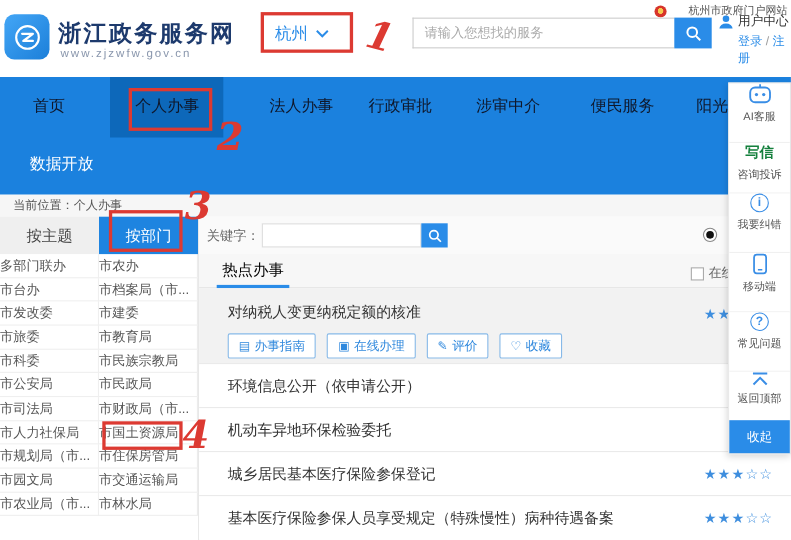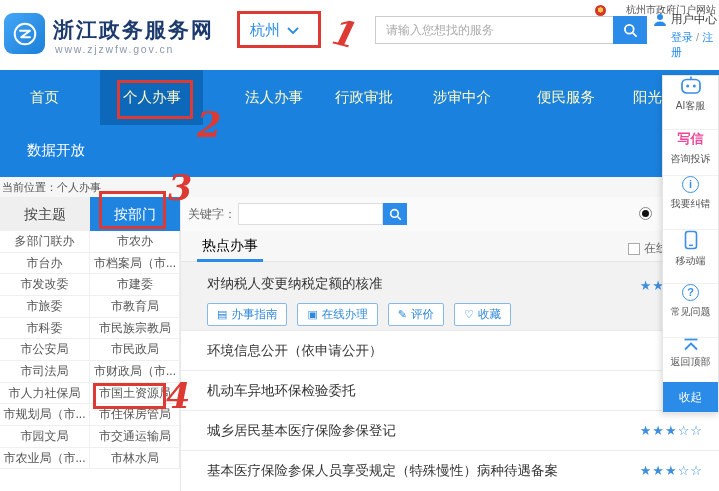--- a/index.html
+++ b/index.html
@@ -23,39 +23,39 @@
   .searchbox input::placeholder { color:#aaa; }
   .search-btn { width:34px; background:#2a8ce8; border:none; display:flex; align-items:center; justify-content:center; cursor:pointer; }
   .user-block { position:absolute; left:653px; top:12px; width:66px; font-size:11.5px; }
   .user-row1 { display:flex; align-items:center; gap:4px; color:#333; }
   .user-row2 { margin-top:3px; padding-left:18px; color:#2a8ce8; font-size:11px; }
   .user-row2 .sep { color:#999; }
   .user-row2 a { color:#2a8ce8; text-decoration:none; cursor:pointer; }
 
   
   .mainnav { position:absolute; left:0; top:70px; width:719px; height:107px; background:#1b81de; }
-  .nav-item { position:absolute; top:0; height:55px; line-height:55px; color:#fef9c3; font-size:14.5px;
+  .nav-item { position:absolute; top:0; height:55px; line-height:55px; color:#0f172a; font-size:14.5px;
               cursor:pointer; white-space:nowrap; }
   .nav-active-bg { position:absolute; left:100px; top:0; width:103px; height:55px; background:#0d68ba; }
   .nav-row2-item { position:absolute; left:27px; top:60px; height:40px; line-height:40px; color:#fff;
                    font-size:14.5px; cursor:pointer; }
 
   
   .breadcrumb { position:absolute; left:0; top:177px; width:719px; height:20px; background:#f6f6f6;
-                font-size:11px; color:#555; line-height:20px; padding-left:2px; }
+                font-size:11px; color:#555; line-height:20px; padding-left:12px; }
 
   
   .left-panel { position:absolute; left:0; top:197px; width:180px; height:294px; }
   .tabs { display:flex; height:34px; }
   .tab { width:90px; height:34px; line-height:34px; text-align:center; font-size:14px; cursor:pointer; }
   .tab-theme { background:#efefef; color:#444; }
   .tab-dept  { background:#1e84e0; color:#fff; }
   .dept-grid { display:grid; grid-template-columns:90px 90px; grid-auto-rows:21.66px;
                border-right:1px solid #ececec; }
-  .dept-cell { font-size:12px; color:#555; text-align:center; line-height:21.6px;
+  .dept-cell { font-size:12px; color:#555; text-align:left; line-height:21.6px;
                border-bottom:1px solid #efefef; white-space:nowrap; overflow:hidden; cursor:pointer; }
   .dept-cell:nth-child(odd) { border-right:1px solid #efefef; }
 
   
   .main { position:absolute; left:180px; top:197px; width:539px; height:294px; border-left:1px solid #e8e8e8; }
   .kw-bar { height:34px; background:#fafafa; display:flex; align-items:center; padding-left:7px; position:relative; }
   .kw-label { font-size:12px; color:#666; }
   .kw-input { width:145px; height:22px; border:1px solid #ddd; margin-left:2px; outline:none; padding:0 6px; font-size:12px; }
   .kw-btn { width:24px; height:22px; background:#2a8ce8; border:none; display:flex; align-items:center; justify-content:center; cursor:pointer; }
   .kw-radio { position:absolute; left:458px; top:10px; width:13px; height:13px; border:1px solid #888; border-radius:50%;
@@ -83,21 +83,21 @@
               white-space:nowrap; overflow:hidden; }
   .item-row .rating { top:0; }
 
   
   .float-panel { position:absolute; left:662px; top:75px; width:57px; background:#fff;
                  border:1px solid #e5e5e5; box-shadow:-1px 2px 6px rgba(0,0,0,.15); z-index:60;
                  display:flex; flex-direction:column; }
   .fp-item { display:flex; flex-direction:column; align-items:center; justify-content:flex-start; gap:4px;
              border-bottom:1px solid #f0f0f0; cursor:pointer; background:#fff; }
   .fp-label { font-size:10px; color:#555; white-space:nowrap; }
-  .fp-title { font-size:13px; font-weight:bold; color:#ec4899; }
+  .fp-title { font-size:13px; font-weight:bold; color:#15803d; }
   .circle-ic { width:17px; height:17px; border:1.5px solid #3a8ee6; border-radius:50%;
                color:#3a8ee6; font-size:11px; line-height:15px; text-align:center; font-weight:bold; }
   .fp-collapse { height:30px; background:#2a8ce8; color:#fff; font-size:11.5px; display:flex;
                  align-items:center; justify-content:center; cursor:pointer; }
 
   
   .ann-box { position:absolute; border:3px solid #dc3a32; z-index:100; pointer-events:none; }
   .ann-num { position:absolute; color:#dc3a32; font-family:"DejaVu Serif",serif; font-style:italic;
              font-weight:bold; font-size:35px; z-index:100; pointer-events:none; line-height:1; }
   #ann-num-1 { transform:rotate(14deg); }

